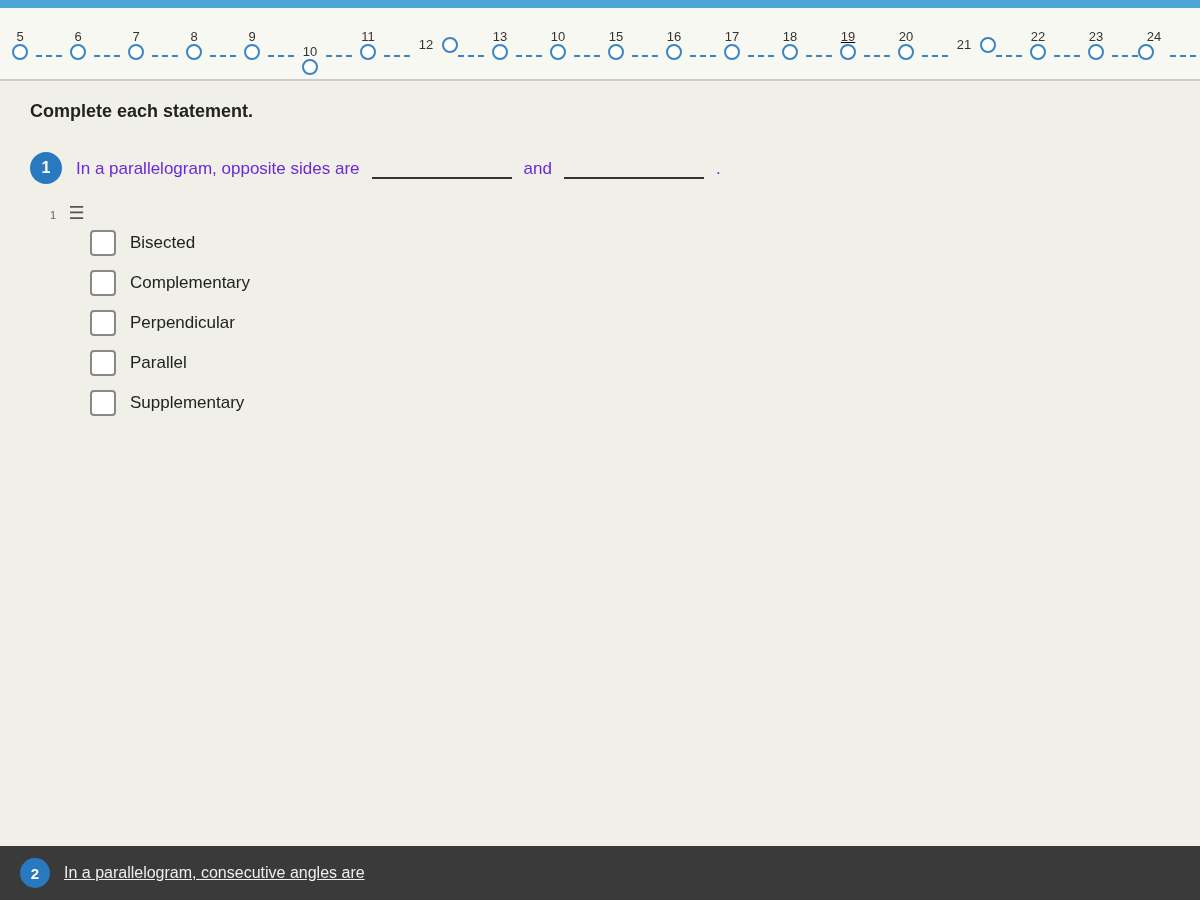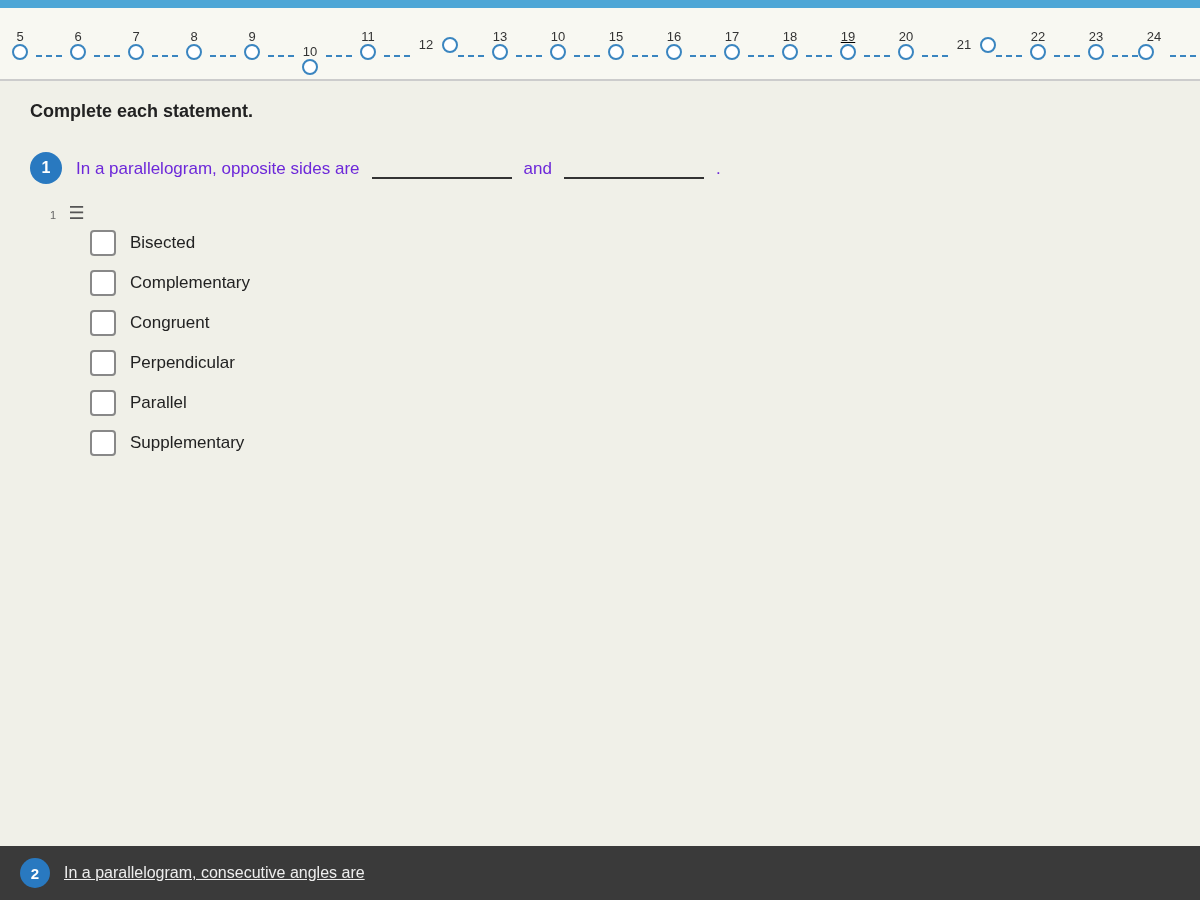--- a/index.html
+++ b/index.html
@@ -322,24 +322,20 @@
     <div class="option-row">
           <div class="option-checkbox"></div>
           <span class="option-label">Bisected</span>
         </div>
         <div class="option-row">
           <div class="option-checkbox"></div>
           <span class="option-label">Complementary</span>
         </div>
         <div class="option-row">
           <div class="option-checkbox"></div>
-          <span class="option-label">Congruent</span>
-        </div>
-        <div class="option-row">
-          <div class="option-checkbox"></div>
           <span class="option-label">Perpendicular</span>
         </div>
         <div class="option-row">
           <div class="option-checkbox"></div>
           <span class="option-label">Parallel</span>
         </div>
         <div class="option-row">
           <div class="option-checkbox"></div>
           <span class="option-label">Supplementary</span>
         </div>

